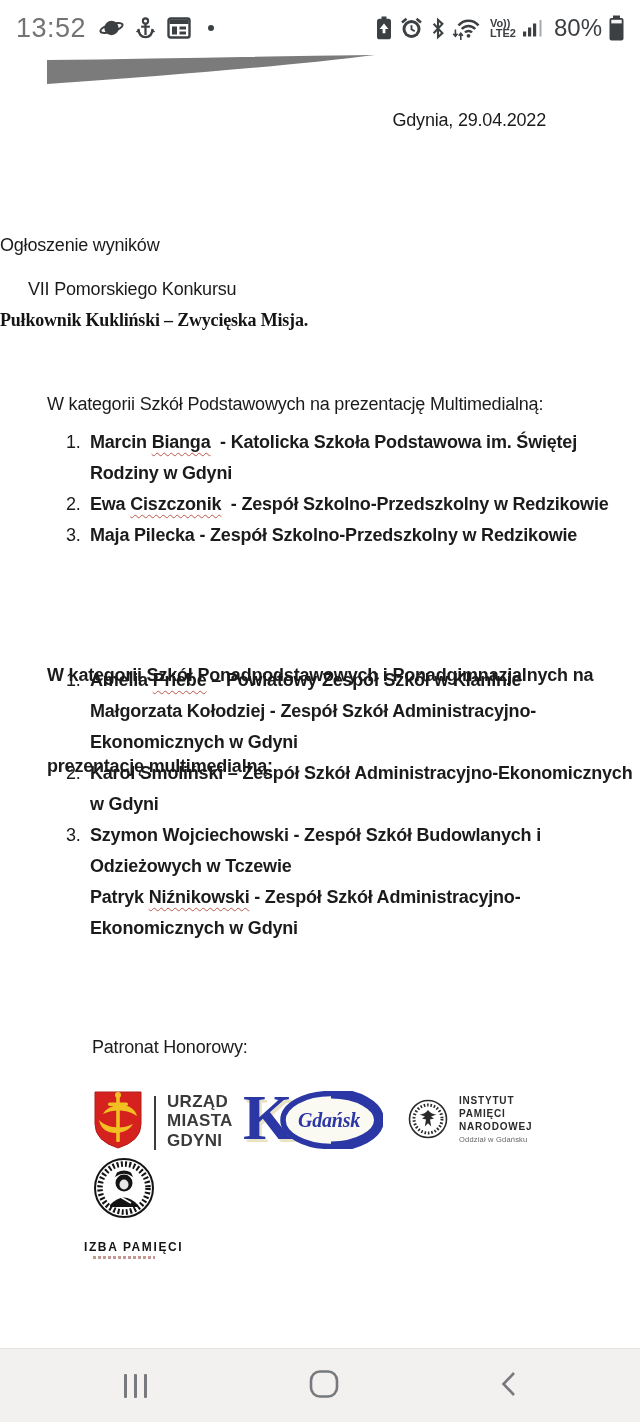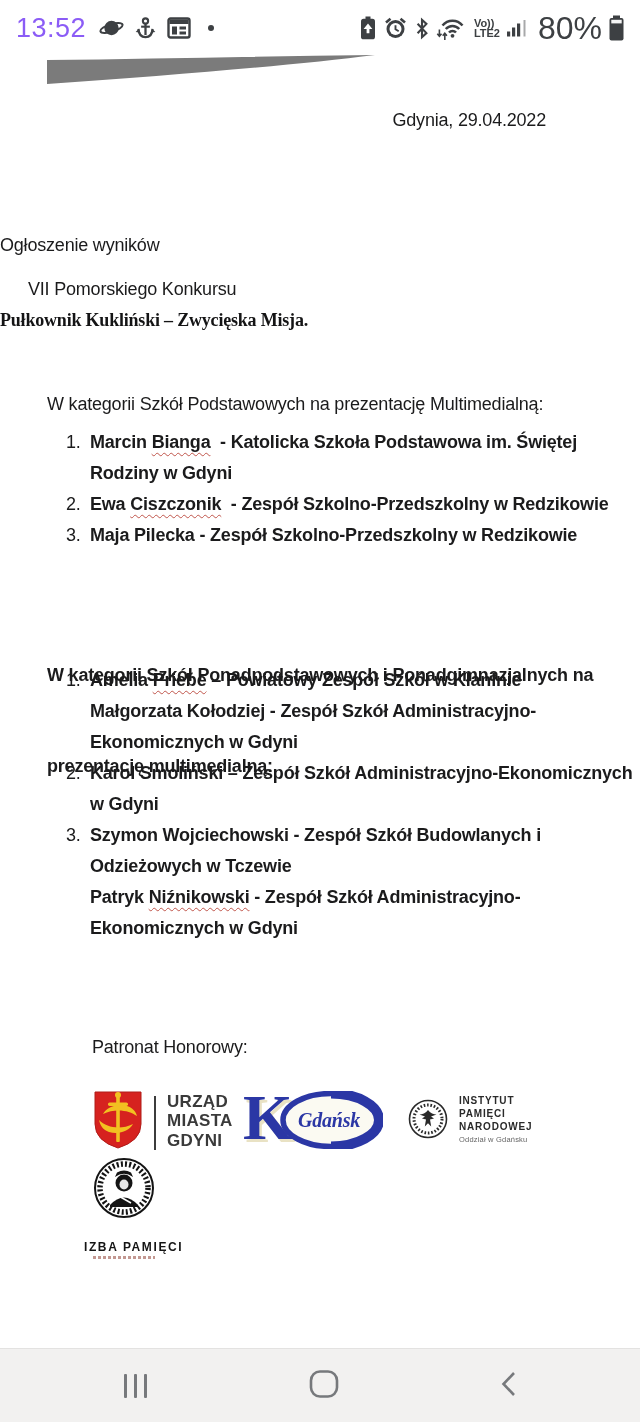--- a/index.html
+++ b/index.html
@@ -6,27 +6,27 @@
   .screen{
     position:relative;width:640px;height:1422px;background:#ffffff;
     font-family:"Liberation Sans",sans-serif;overflow:hidden;color:#1b1b1c;
   }
   
   .status-bar{
     position:absolute;top:0;left:0;width:640px;height:56px;
     display:flex;align-items:center;padding:0 16px;box-sizing:border-box;
     color:#3d4043;background:#fff;
   }
-  .sb-time{font-size:27px;letter-spacing:.5px;color:#8b5cf6;}
+  .sb-time{font-size:27px;letter-spacing:.5px;color:#737373;}
   .sb-left{display:flex;align-items:center;gap:11px;margin-left:13px;}
   .sb-right{margin-left:auto;display:flex;align-items:center;gap:7px;}
   .sb-dot{width:6px;height:6px;border-radius:50%;background:currentColor;display:inline-block;margin-left:6px;}
   .volte{display:flex;flex-direction:column;align-items:flex-start;line-height:10px;}
   .volte i{font-style:normal;font-size:11px;font-weight:700;letter-spacing:0;}
-  .sb-batt-pct{font-size:32px;color:#3d4043;margin-left:3px;}
+  .sb-batt-pct{font-size:24px;color:#3d4043;margin-left:3px;}
   
   .doc{position:absolute;inset:0;font-size:18px;letter-spacing:-.2px;}
   .swoosh{position:absolute;left:47px;top:55px;width:331px;height:29px;}
   .date-line{position:absolute;top:110px;right:94px;font-size:18px;}
   .h-center{position:absolute;left:0;width:640px;text-align:left;font-size:18px;}
   .h1{top:235px;} .h2{top:279px;padding-left:28px;} .h3{top:310px;font-weight:700;color:#141415;font-family:Liberation Serif, serif;}
   .sec-title{position:absolute;left:47px;line-height:30px;white-space:pre;}
   .sec1-title{top:389px;}
   .sec2-title{top:600px;}
   .list{position:absolute;left:66px;}

